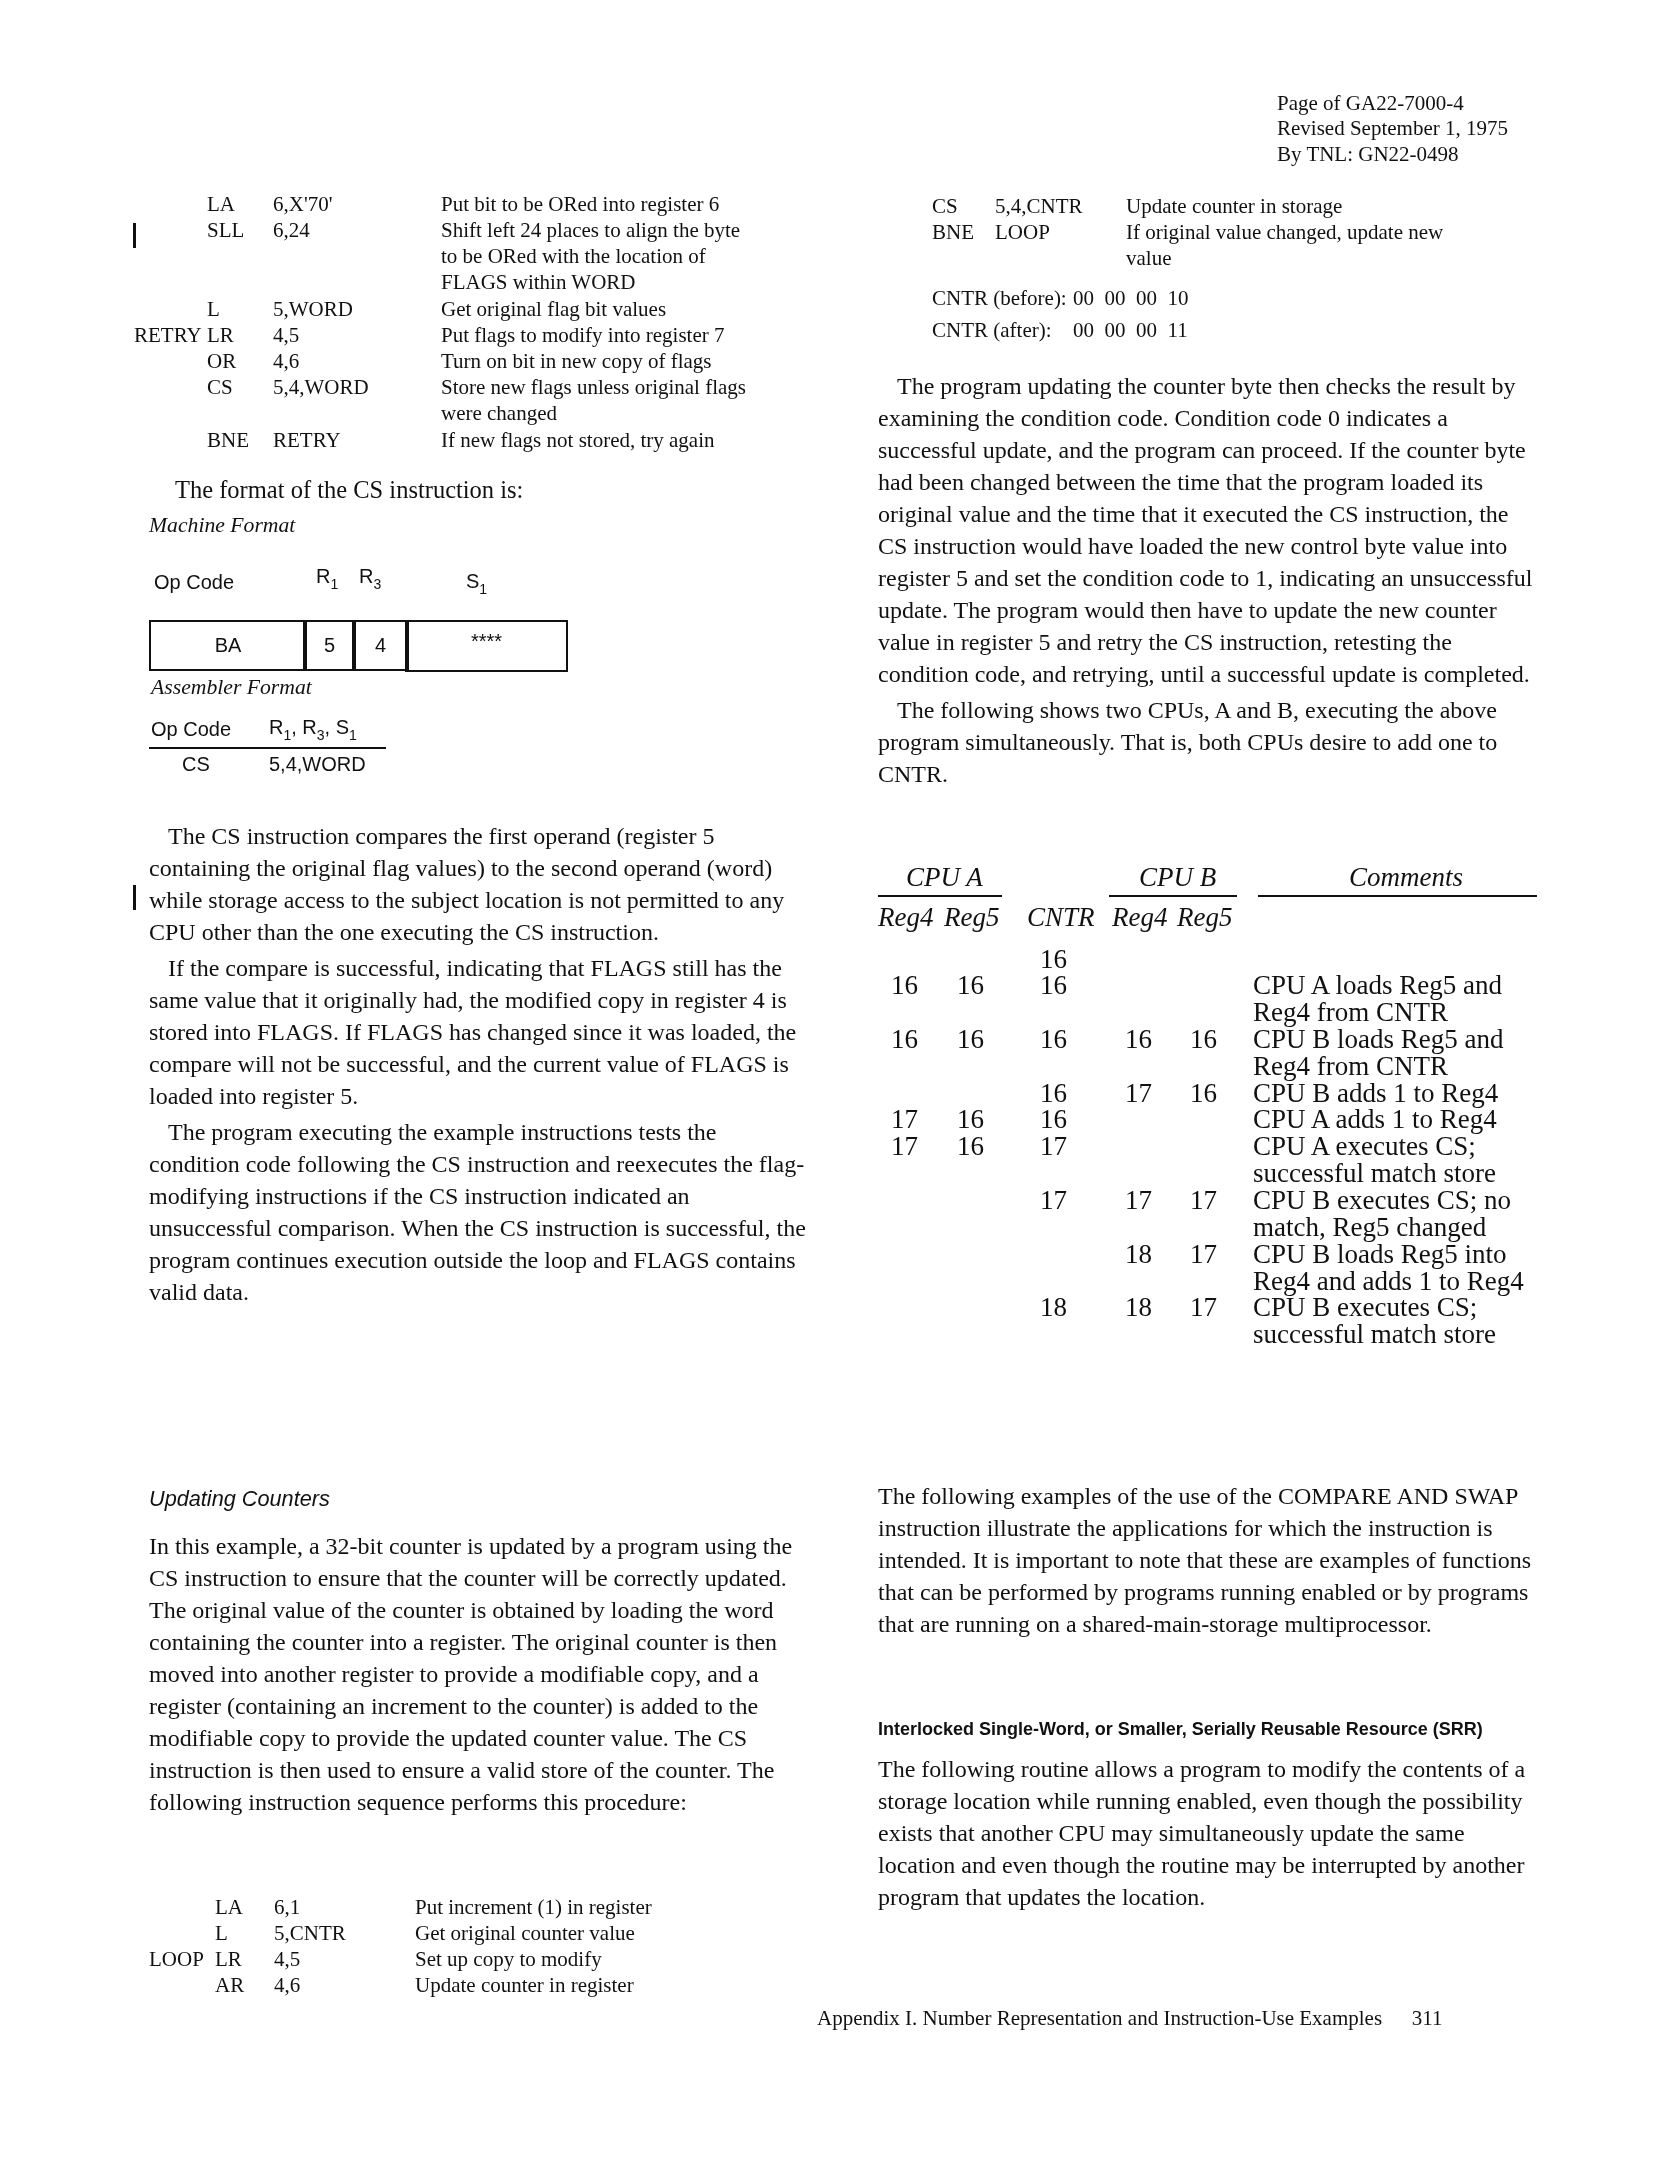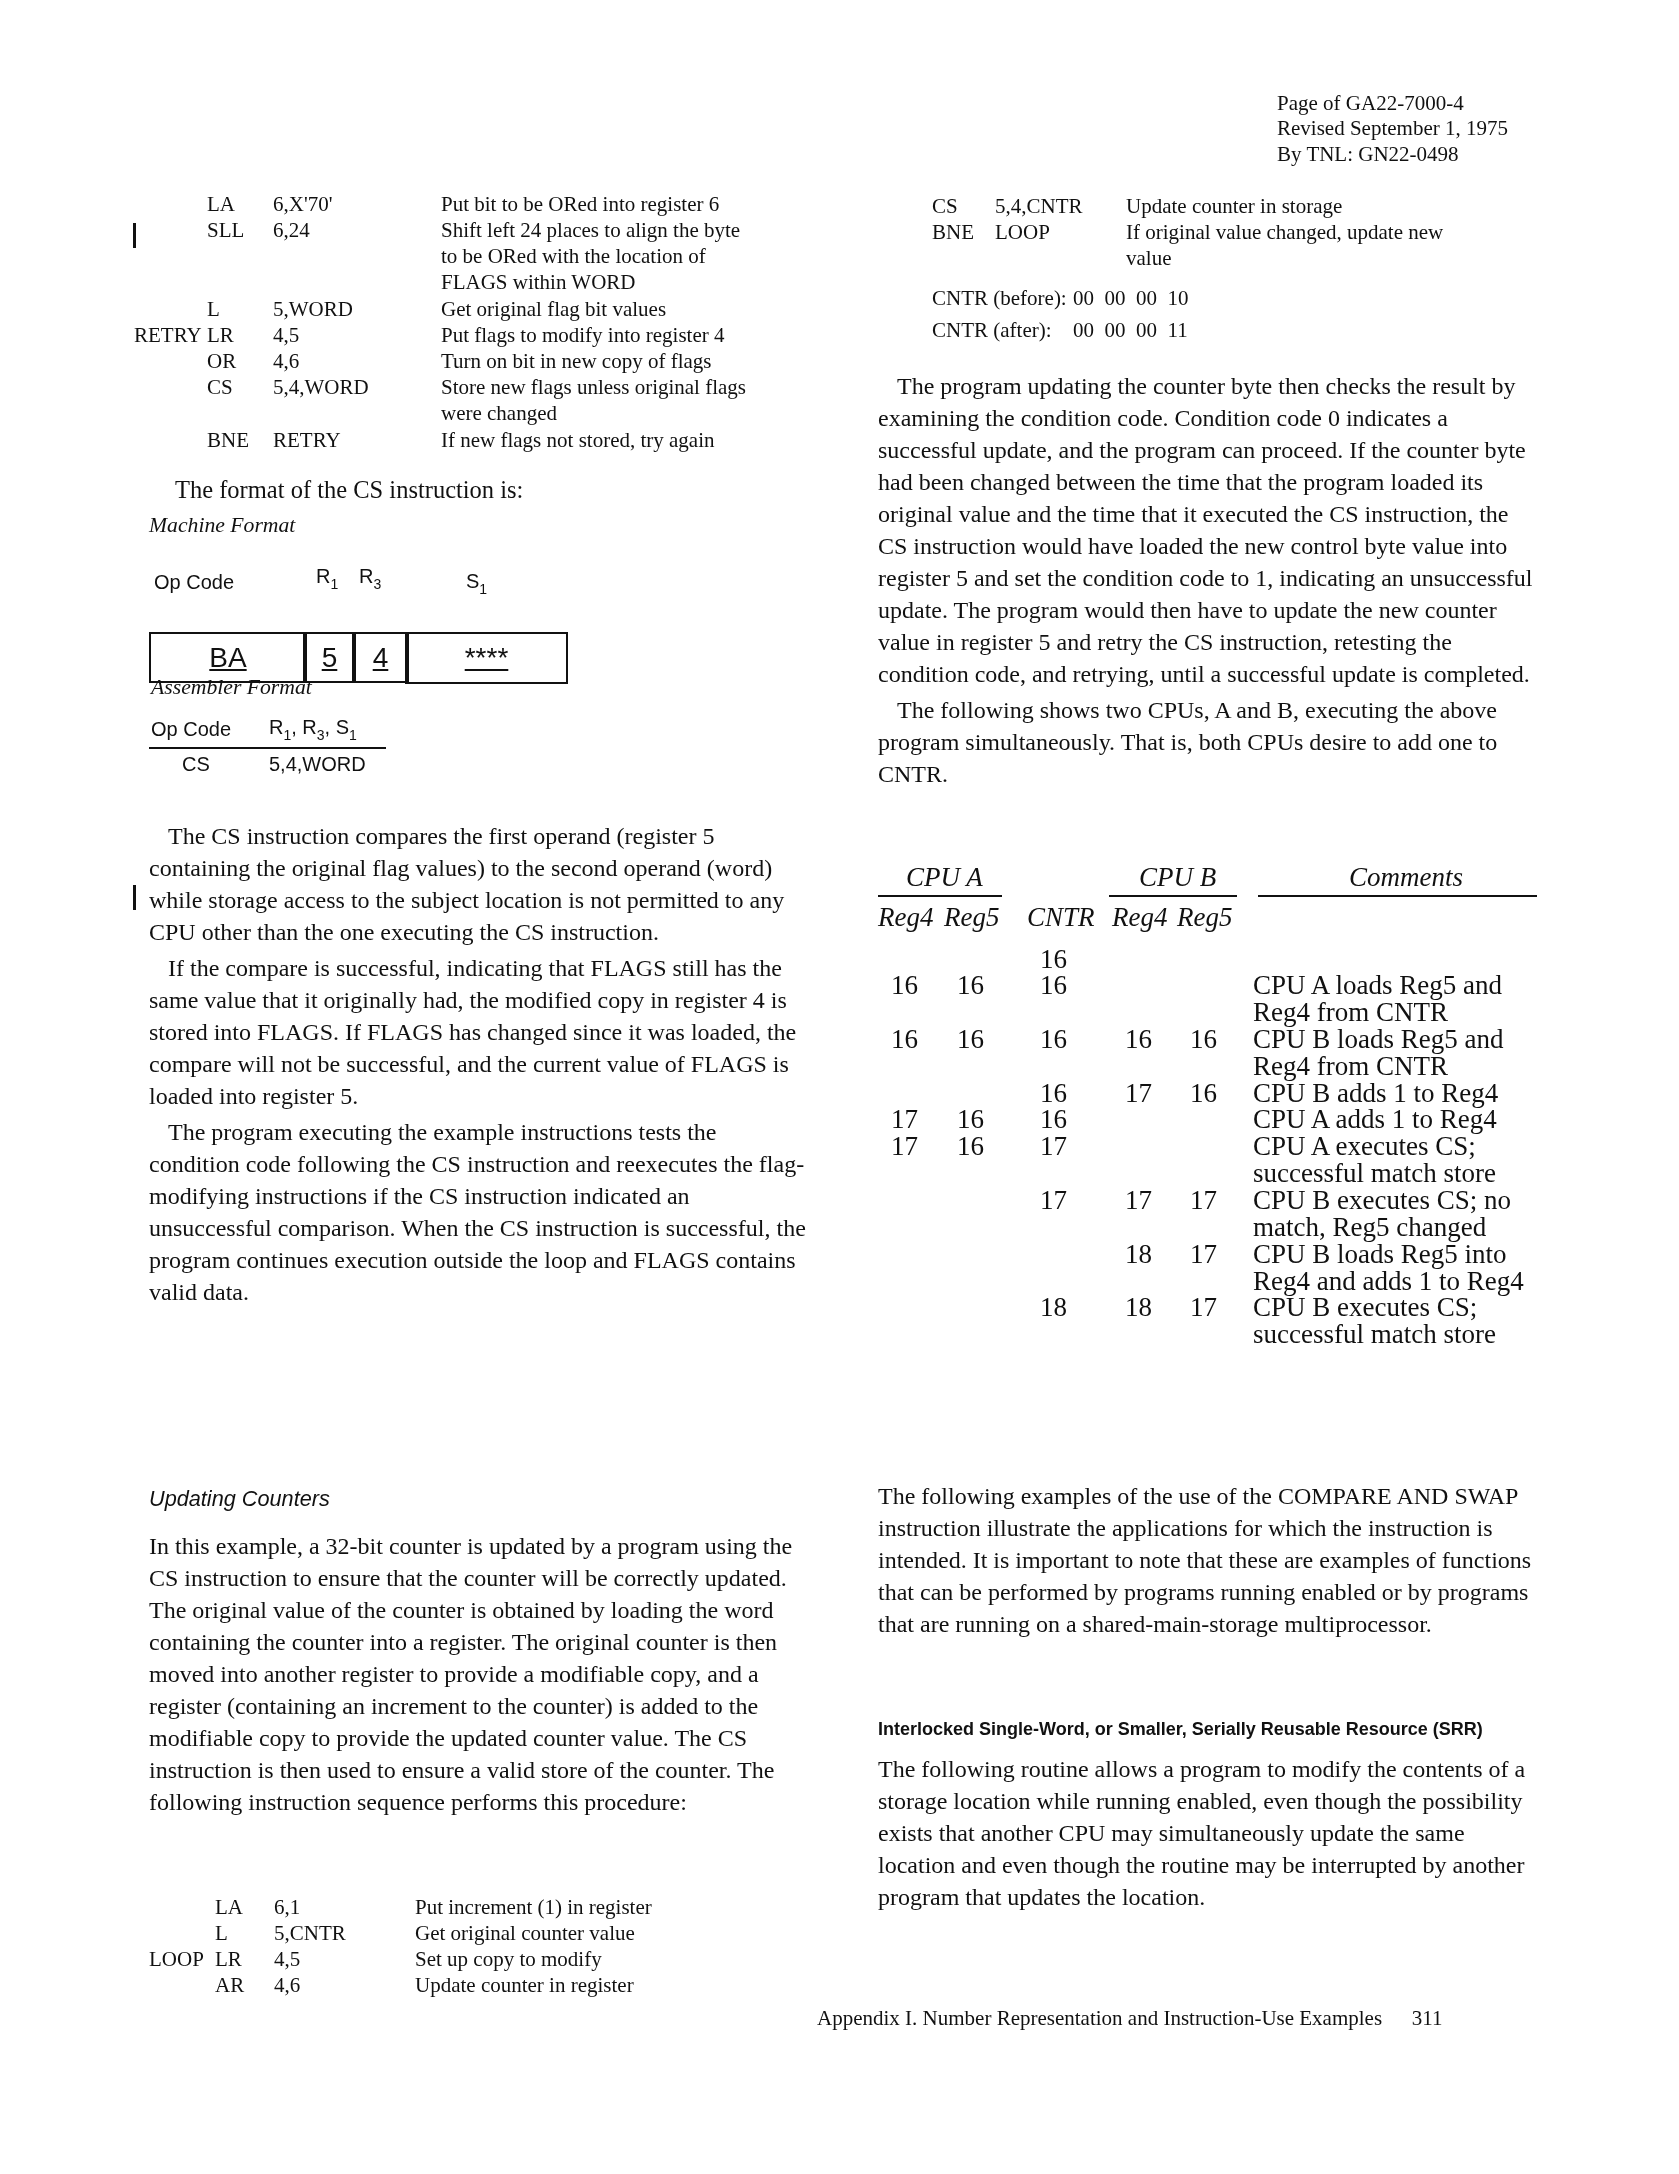--- a/index.html
+++ b/index.html
@@ -14,21 +14,21 @@
   .code .row { position: relative; height: 26px; }
   .code .lbl { position: absolute; left: 0; }
   .code .op  { position: absolute; }
   .code .arg { position: absolute; }
   .code .cmt { position: absolute; white-space: pre-line; }
   .body-text { font-size: 24px; line-height: 32px; text-align: left; }
   .body-text p { margin: 0 0 3.8px 0; text-indent: 0; }
   .body-text p.ind { text-indent: 19px; }
   .ital { font-style: italic; }
   .sans { font-family: "Liberation Sans", "DejaVu Sans", sans-serif; }
-  .fmt-box { position: absolute; border: 2.8px solid #111; height: 47px; top: 16px; display: flex; align-items: center; justify-content: center; font-size: 28px; text-decoration: underline; }
+  .fmt-box { position: absolute; border: 2.8px solid #111; height: 47px; top: 4px; display: flex; align-items: center; justify-content: center; font-size: 20px; }
   .sub { font-size: 14px; position: relative; top: 5.6px; }
   .tbl { font-size: 27px; line-height: 27px; }
   .tbl .r { position: relative; }
   .tbl .c { position: absolute; text-align: center; width: 53px; }
   .tbl .cm { position: absolute; left: 375px; width: 320px; }
   .h-rule { position: absolute; height: 1.9px; background: #111; }
   h2.sec { margin: 0; font-family: "Liberation Sans", "DejaVu Sans", sans-serif; font-weight: bold; font-size: 23.5px; }
   h3.sub-h { margin: 0; font-family: "Liberation Sans", "DejaVu Sans", sans-serif; font-weight: bold; font-size: 18px; line-height: 30px; }
   .footer { font-size: 21px; }
 </style>
@@ -62,21 +62,21 @@
   <div class="row">
     <span class="lbl"></span>
     <span class="op" style="left:56px">L</span>
     <span class="arg" style="left:122px">5,WORD</span>
     <span class="cmt" style="left:290px">Get original flag bit values</span>
   </div>
   <div class="row">
     <span class="lbl" style="left:-17px">RETRY</span>
     <span class="op" style="left:56px">LR</span>
     <span class="arg" style="left:122px">4,5</span>
-    <span class="cmt" style="left:290px">Put flags to modify into register 4</span>
+    <span class="cmt" style="left:290px">Put flags to modify into register 7</span>
   </div>
   <div class="row">
     <span class="lbl"></span>
     <span class="op" style="left:56px">OR</span>
     <span class="arg" style="left:122px">4,6</span>
     <span class="cmt" style="left:290px">Turn on bit in new copy of flags</span>
   </div>
   <div class="row" style="height:53px">
     <span class="lbl"></span>
     <span class="op" style="left:56px">CS</span>

